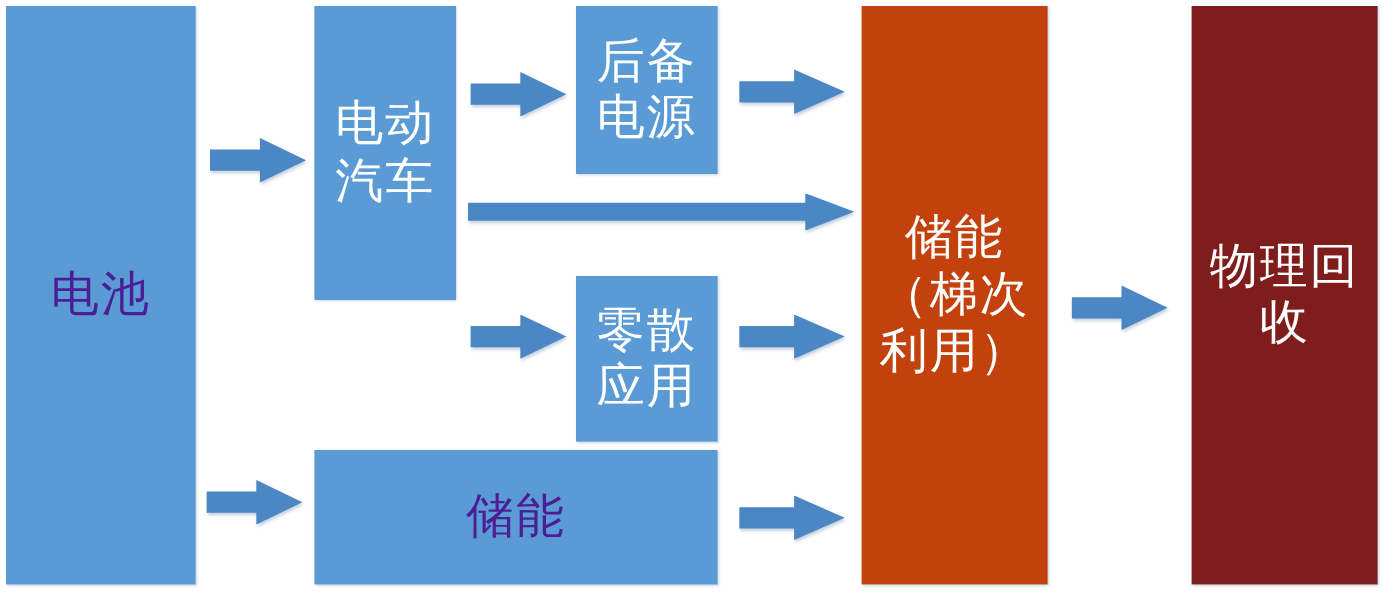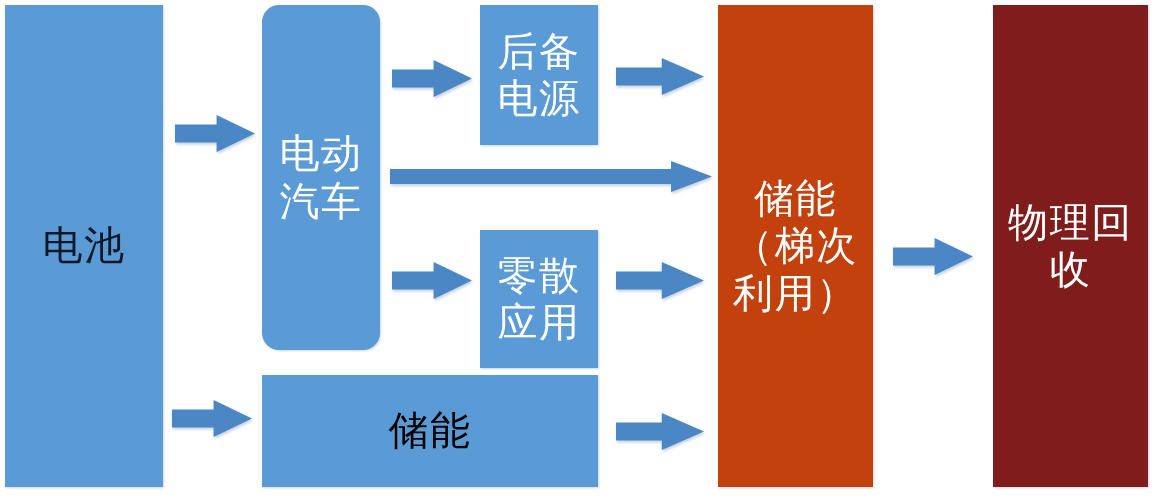--- a/index.html
+++ b/index.html
@@ -84,33 +84,33 @@
     <div class="arrow" style="left: 616px; top: 413px; width: 88px; height: 37px;">
       <svg viewBox="0 0 100 100" preserveAspectRatio="none">
         <polygon points="0,26 52,26 52,0 100,50 52,100 52,74 0,74"></polygon>
       </svg>
     </div>
     <div class="arrow" style="left: 893px; top: 238px; width: 80px; height: 37px;">
       <svg viewBox="0 0 100 100" preserveAspectRatio="none">
         <polygon points="0,26 52,26 52,0 100,50 52,100 52,74 0,74"></polygon>
       </svg>
     </div>
-    <div class="node" style="left: 5px; top: 5px; width: 158px; height: 482px; background: rgb(91, 155, 213); color: #0f172a; font-size: 40px;">
+    <div class="node" style="left: 5px; top: 5px; width: 158px; height: 482px; background: rgb(91, 155, 213); color: #4c1d95; font-size: 40px;">
       <span>电池</span>
     </div>
-    <div class="node" style="left: 262px; top: 5px; width: 118px; height: 345px; background: rgb(91, 155, 213); color: rgb(255, 255, 255); font-size: 40px; border-radius: 17px;">
+    <div class="node" style="left: 262px; top: 5px; width: 118px; height: 245px; background: rgb(91, 155, 213); color: rgb(255, 255, 255); font-size: 40px;">
       <span>电动汽车</span>
     </div>
     <div class="node" style="left: 480px; top: 5px; width: 118px; height: 140px; background: rgb(91, 155, 213); color: rgb(255, 255, 255); font-size: 40px;">
       <span>后备电源</span>
     </div>
     <div class="node" style="left: 480px; top: 212px; width: 118px; height: 138px; background: rgb(91, 155, 213); color: rgb(255, 255, 255); font-size: 40px; margin-top: 18px;">
       <span>零散应用</span>
     </div>
-    <div class="node" style="left: 262px; top: 375px; width: 336px; height: 112px; background: rgb(91, 155, 213); color: #000000; font-size: 40px;">
+    <div class="node" style="left: 262px; top: 375px; width: 336px; height: 112px; background: rgb(91, 155, 213); color: #4c1d95; font-size: 40px;">
       <span>储能</span>
     </div>
     <div class="node" style="left: 718px; top: 5px; width: 155px; height: 482px; background: #c2410c; color: rgb(255, 255, 255); font-size: 40px;">
       <span>储能（梯次利用）</span>
     </div>
     <div class="node" style="left: 993px; top: 5px; width: 155px; height: 482px; background: #7f1d1d; color: rgb(255, 255, 255); font-size: 40px;">
       <span>物理回收</span>
     </div>
   </div>
 

